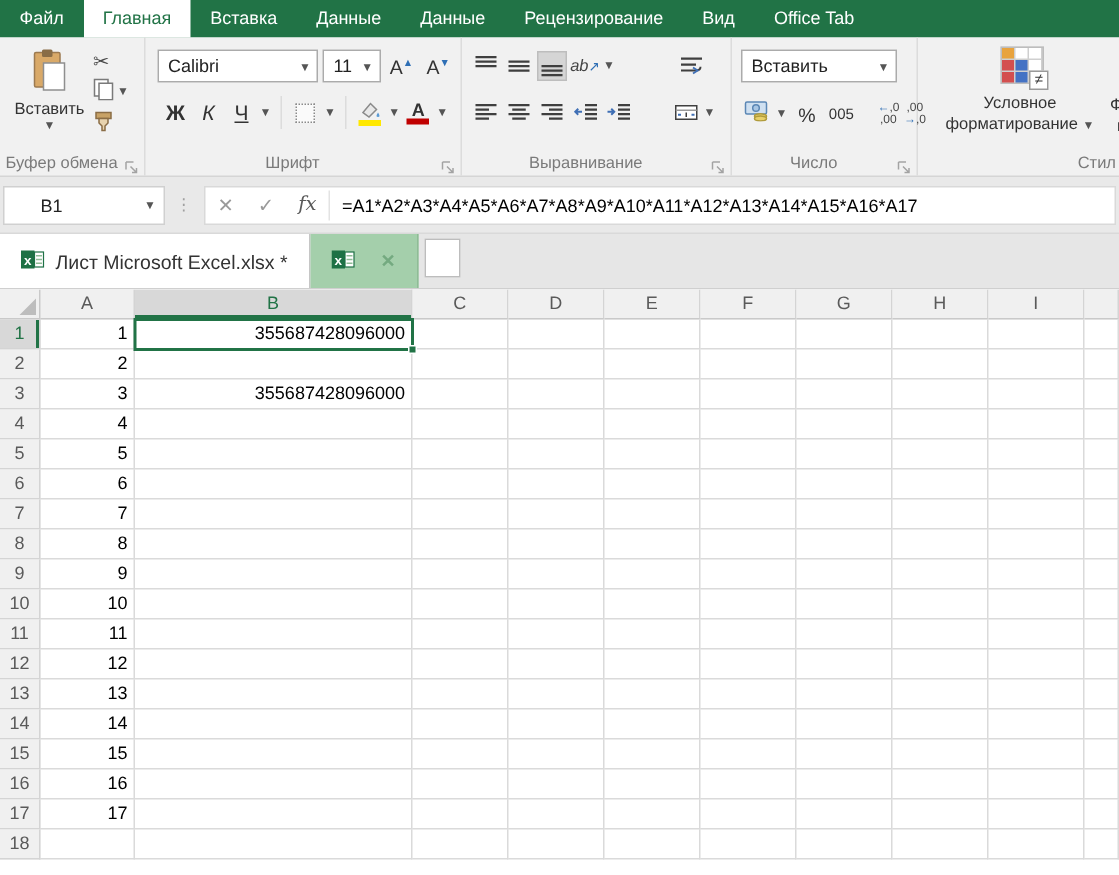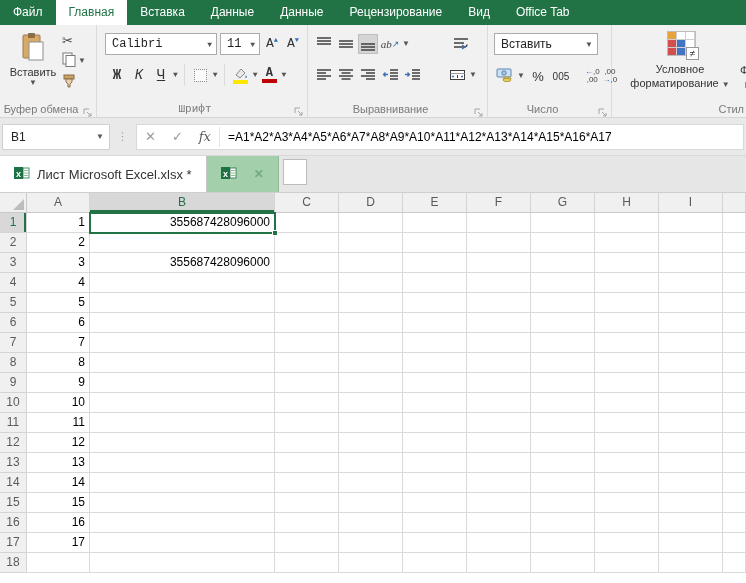--- a/index.html
+++ b/index.html
@@ -11,21 +11,21 @@
   .menubar { height:25px; background:var(--accent); display:flex; flex:none; }
   .menu-item { color:#fff; font-size:12px; line-height:25px; padding:0 13px; white-space:nowrap; cursor:default; }
   .menu-item.active { background:#fff; color:var(--accent); }
 
   
   .ribbon { height:93px; background:#f1f1f1; border-bottom:1px solid #d5d5d5; display:flex; flex:none; position:relative; }
   .rgroup { position:relative; border-right:1px solid #dcdcdc; padding-top:4px; height:100%; }
   .rgroup .glabel { position:absolute; bottom:2px; left:0; right:14px; text-align:center; font-size:11px; color:#7a7a7a; white-space:nowrap; }
   .launcher { position:absolute; bottom:3px; right:3px; width:10px; height:10px; opacity:.75; }
   .g-clip { width:97px; }
-  .g-font { width:211px;font-family:Liberation Mono, monospace; }
+  .g-font { width:211px; }
   .g-align { width:180px; }
   .g-num  { width:124px; }
   .g-styles { flex:1; border-right:none; overflow:hidden; }
 
   .paste-btn { position:absolute; left:6px; top:5px; width:54px; height:72px; display:flex; flex-direction:column; align-items:center; font-size:11px; color:#333; }
   .paste-btn span { margin-top:2px; }
   .caret { font-size:8px; color:#555; line-height:6px; }
   .clip-mini { position:absolute; left:62px; top:6px; width:34px; display:flex; flex-direction:column; gap:3px; }
   .mini-btn { display:flex; align-items:center; gap:2px; height:18px; font-size:13px; color:#4a4a4a; }
 
@@ -42,21 +42,21 @@
   .fbtn.bold { font-weight:bold; }
   .fbtn.italic { font-style:italic; }
   .fbtn.under { text-decoration:underline; }
   .vsep { width:1px; height:22px; background:#dcdcdc; margin:0 4px; }
   .color-stack { display:flex; flex-direction:column; align-items:center; line-height:10px; }
   .color-bar { width:15px; height:4px; margin-top:1px; }
   .border-box { width:13px; height:13px; border:1px dotted #8a8a8a; background:#fafafa; }
 
   .al-row { display:flex; align-items:center; gap:2px; padding:2px 4px 0 6px; height:28px; }
   .al-row2 { padding-top:8px; }
-  .ic { width:20px; height:20px; display:flex; align-items:center; justify-content:center;font-family:Liberation Serif, serif; }
+  .ic { width:20px; height:20px; display:flex; align-items:center; justify-content:center; }
   .ic.pressed { background:#d5d5d5; border:1px solid #bdbdbd; }
   .ab-ic { font-size:11px; font-style:italic; color:#444; }
   .ab-ic .diag { font-style:normal; font-size:9px; color:#2f6fb5; }
   .spacer { flex:1; }
 
   .num-row2 { display:flex; align-items:center; gap:3px; padding:8px 4px 0 8px; }
   .pct { font-size:13px; color:#333; }
   .thou { font-size:10px; color:#333; letter-spacing:0; }
   .dec-btn { font-size:8px; color:#444; line-height:8px; text-align:center; }
   .dec-btn b { color:#2f6fb5; font-weight:normal; }
@@ -64,21 +64,21 @@
   .cf-wrap { display:flex; flex-direction:column; align-items:center; width:108px; margin-left:14px; }
   .cf-icon { position:relative; width:26px; height:26px; margin-top:2px; }
   .cf-grid { display:grid; grid-template-columns:8px 8px 8px; grid-auto-rows:7px; gap:1px; background:#cfcfcf; border:1px solid #bdbdbd; width:29px; }
   .cf-grid i { background:#fff; }
   .cf-neq { position:absolute; right:-6px; bottom:-3px; width:13px; height:13px; background:#fff; border:1px solid #9a9a9a; font-size:10px; line-height:11px; text-align:center; color:#333; }
   .cf-label { font-size:11px; color:#333; text-align:center; line-height:14px; margin-top:5px; white-space:nowrap; }
   .fmt-as { position:absolute; left:128px; top:38px; font-size:11px; color:#333; text-align:center; line-height:14px; white-space:nowrap; }
 
   
   .fbar { height:38px; background:#e9e9e9; display:flex; align-items:center; padding:0 2px; flex:none; border-bottom:1px solid #d9d9d9; }
-  .name-box { width:108px; height:26px; background:#fff; border:1px solid #d0d0d0; display:flex; align-items:center; font-size:12px; color:#222; padding-left:8px; position:relative; }
+  .name-box { width:108px; height:26px; background:#fff; border:1px solid #d0d0d0; display:flex; align-items:center; font-size:12px; color:#222; padding-left:24px; position:relative; }
   .name-box .caret { position:absolute; right:5px; }
   .fbar-dots { color:#a0a0a0; font-size:11px; padding:0 7px; letter-spacing:1px; }
   .fx-field { flex:1; height:26px; background:#fff; border:1px solid #d9d9d9; display:flex; align-items:center; }
   .fx-btn { color:#9a9a9a; font-size:13px; padding:0 8px; }
   .fx-lbl { font-family:"DejaVu Serif", serif; font-style:italic; font-size:13px; color:#5a5a5a; padding:0 8px; }
   .fx-sep { width:1px; height:20px; background:#e3e3e3; margin-right:8px; }
   .formula-text { font-size:12px; color:#000; white-space:nowrap; }
 
   
   .doctabs { height:37px; background:#e6e6e6; display:flex; align-items:stretch; flex:none; border-bottom:1px solid #cfcfcf; }

